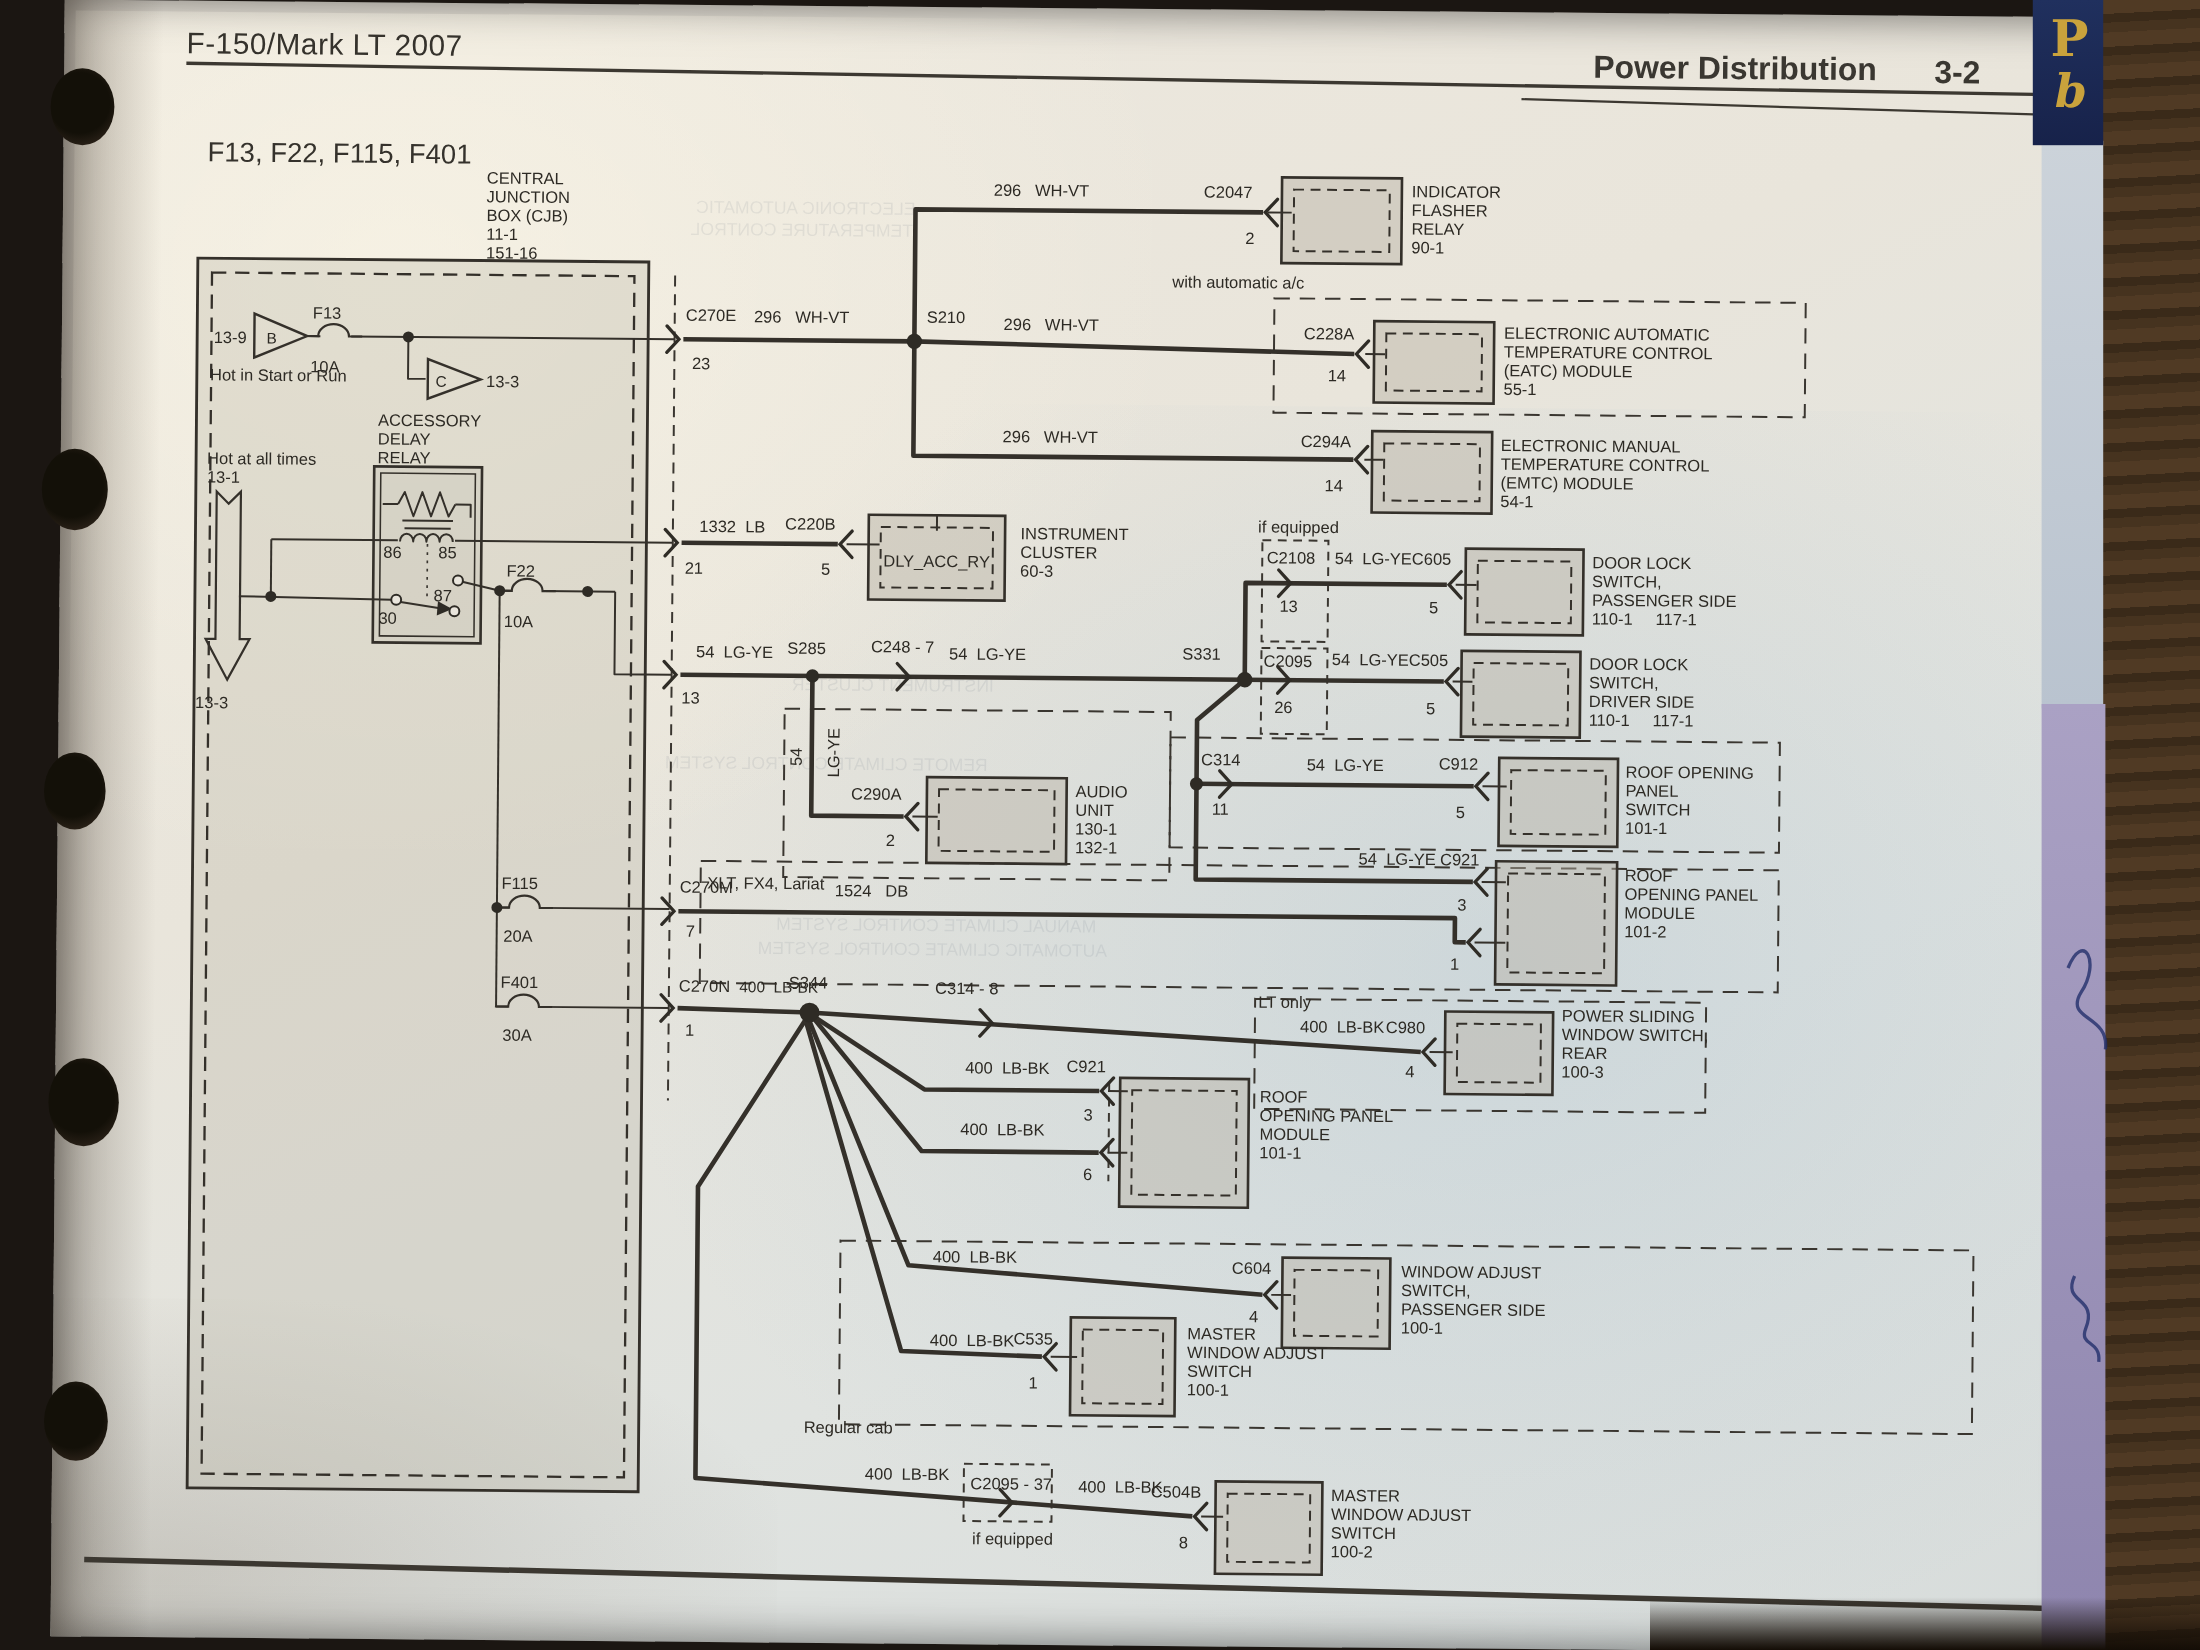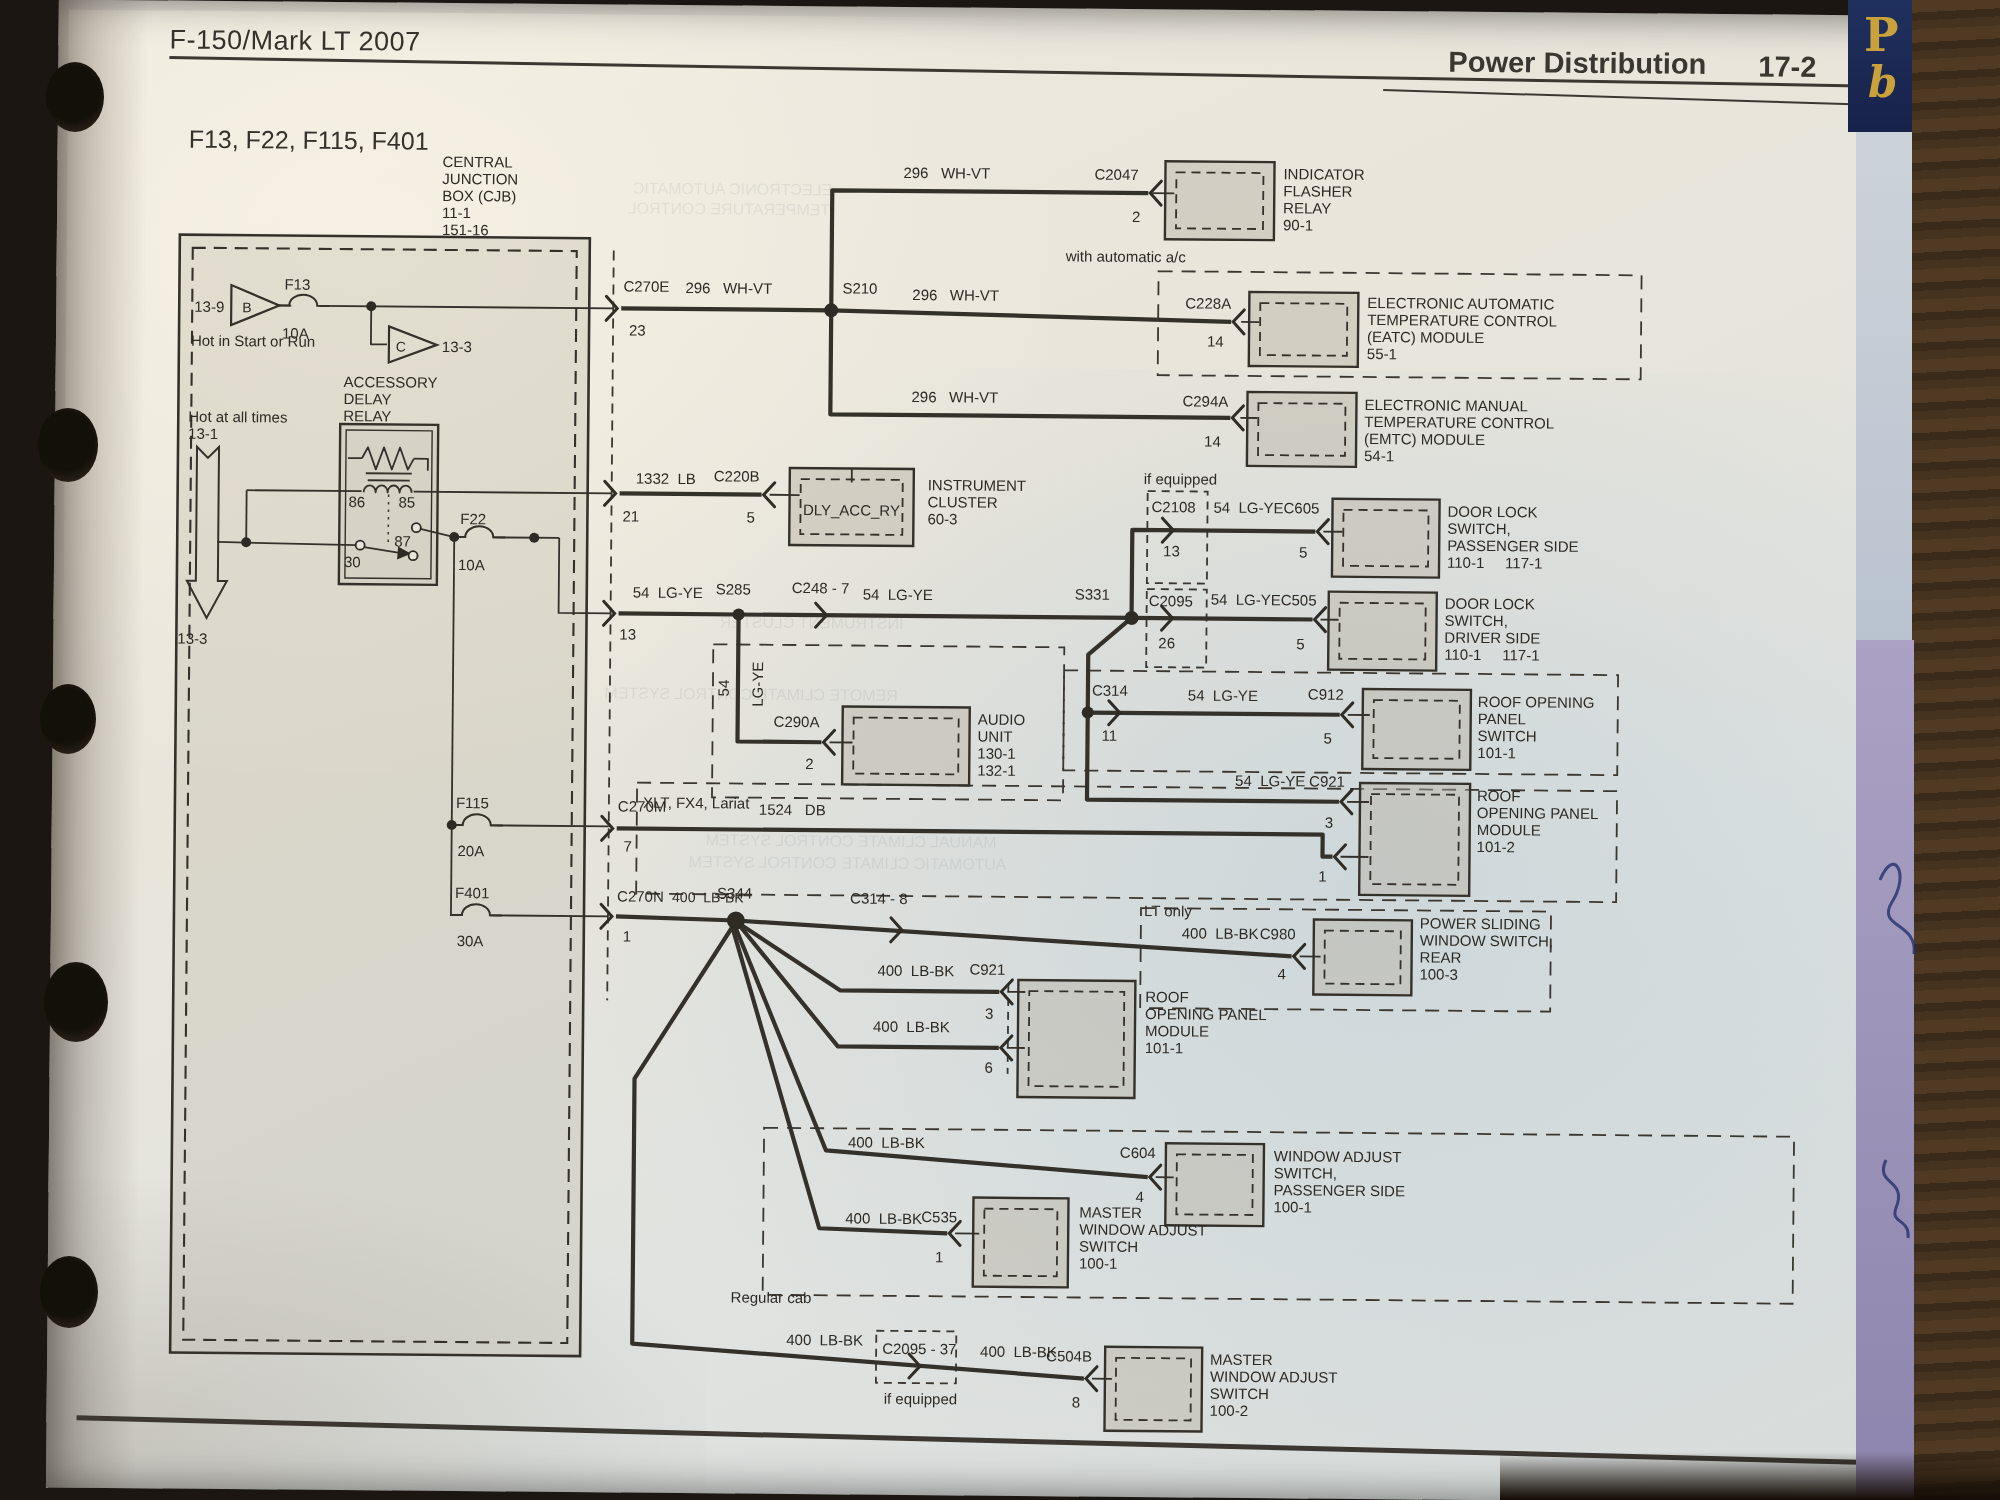--- a/index.html
+++ b/index.html
@@ -391,21 +391,21 @@
         <text x="988" y="1355" font-size="15" font-weight="400">400&nbsp;&nbsp;LB-BK</text>
         <text x="1054" y="1359" font-size="15" font-weight="400">C504B</text>
         <text x="1080" y="1405" font-size="15" font-weight="400">8</text>
         <text x="1218" y="1361" font-size="15" font-weight="400">MASTER</text>
         <text x="1218" y="1378" font-size="15" font-weight="400">WINDOW ADJUST</text>
         <text x="1218" y="1395" font-size="15" font-weight="400">SWITCH</text>
         <text x="1218" y="1412" font-size="15" font-weight="400">100-2</text>
       </svg>
     <div class="hdr hdr-left">F-150/Mark LT 2007</div>
     <div class="hdr hdr-right">Power Distribution</div>
-    <div class="hdr hdr-page">17-2</div>
+    <div class="hdr hdr-page">3-2</div>
     <div class="hdr fig-title">F13, F22, F115, F401</div>
   </div>
 
   <div class="hole" style="left:46px;top:62px;width:58px;height:70px"></div>
   <div class="hole" style="left:38px;top:408px;width:60px;height:74px"></div>
   <div class="hole" style="left:40px;top:684px;width:56px;height:70px"></div>
   <div class="hole" style="left:44px;top:962px;width:64px;height:80px"></div>
   <div class="hole" style="left:40px;top:1256px;width:58px;height:72px"></div>
 
   <div class="strip wood"></div>

